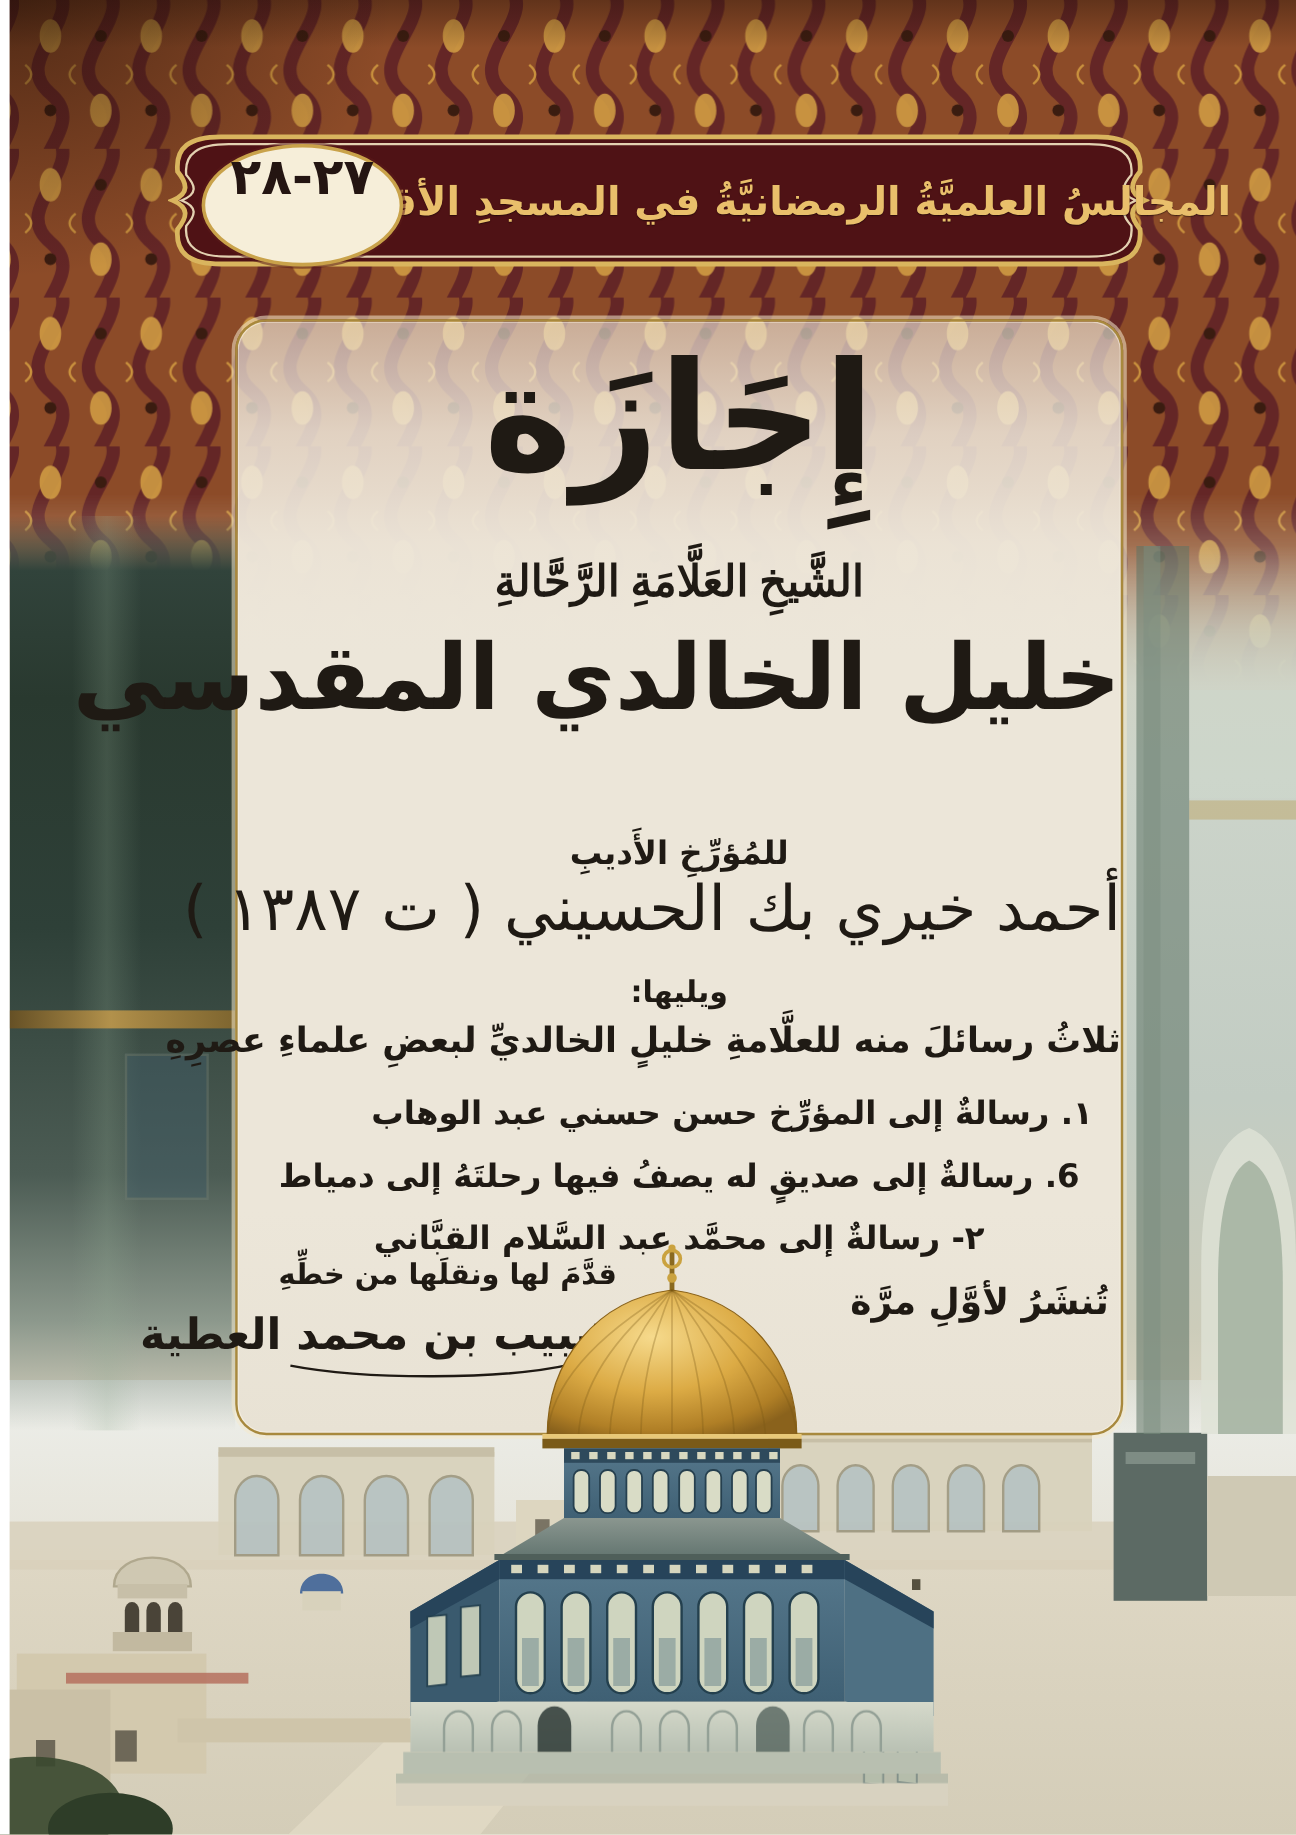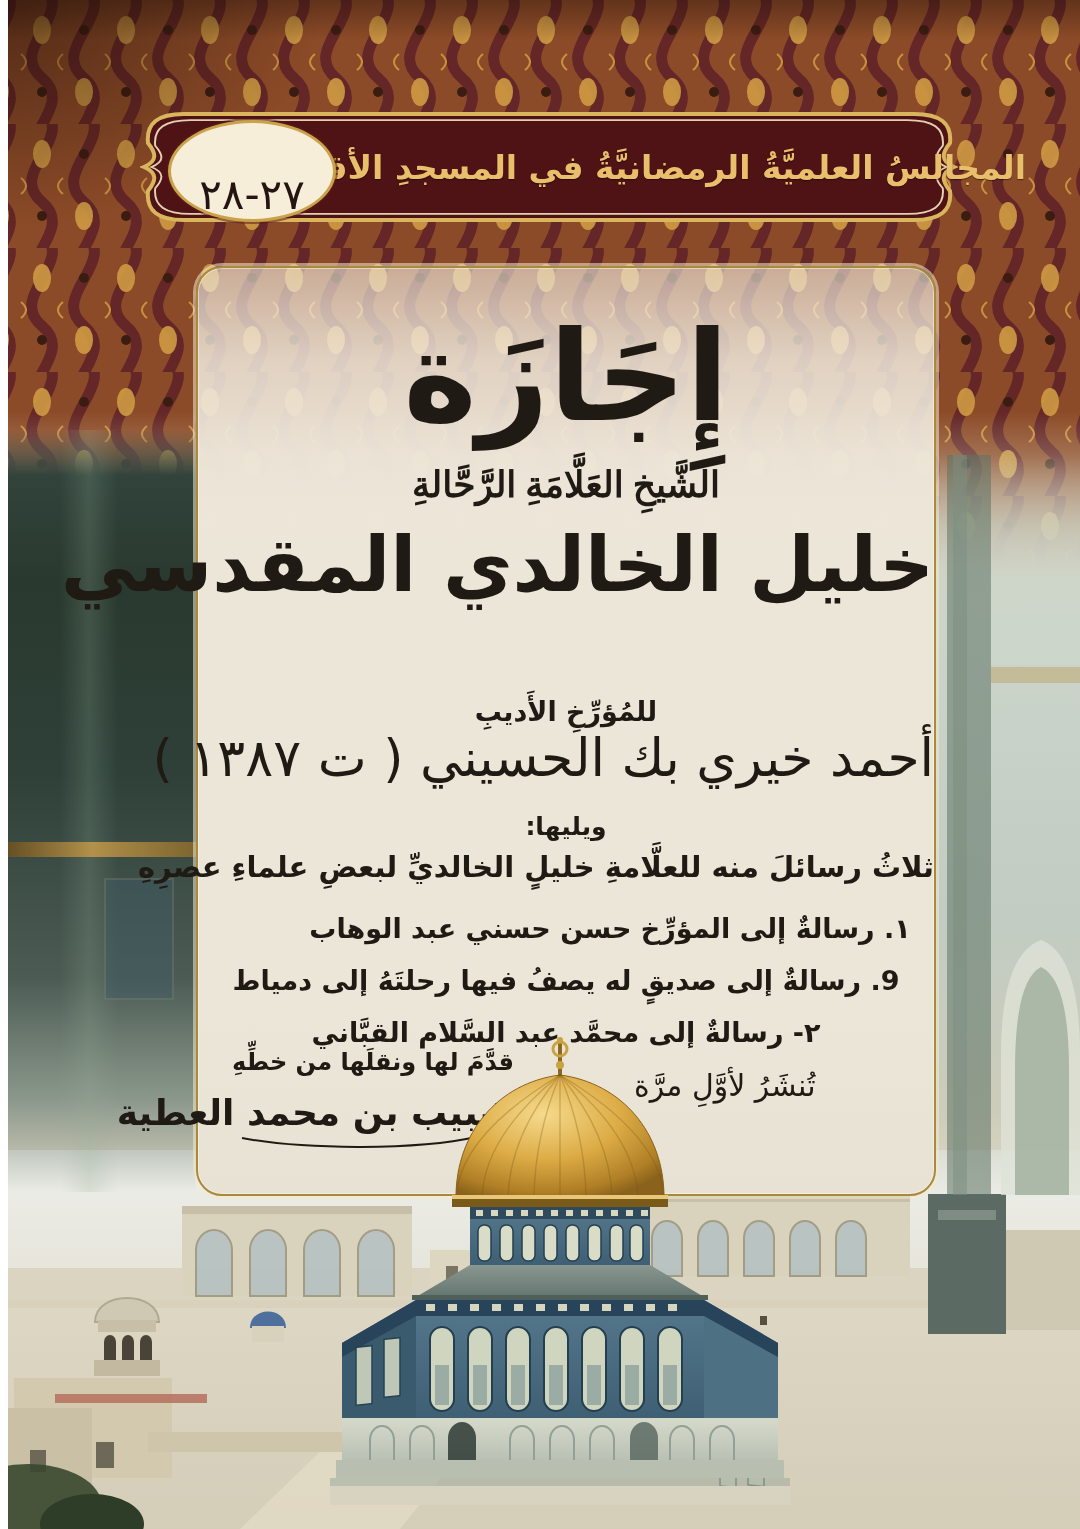--- a/index.html
+++ b/index.html
@@ -28,49 +28,49 @@
         background:linear-gradient(180deg,rgba(34,15,7,.4),rgba(34,15,7,0));}
 
   
   .panel{position:absolute;left:196px;top:266px;width:736px;height:926px;z-index:4;
         border-radius:26px;border:2px solid #a8893d;
         box-shadow:0 0 0 3px rgba(244,234,204,.55), inset 0 0 0 1px rgba(255,250,235,.5);
         background:linear-gradient(180deg,rgba(240,233,220,.62) 0%,rgba(240,233,220,.85) 10%,
                    rgba(238,231,218,.96) 20%,#ece6d9 30%,#ece6d9 80%,#e8e2d4 100%);}
   .panel .line{position:absolute;left:0;width:100%;text-align:center;direction:rtl;
         color:#1f1a14;white-space:nowrap;}
-  .t-title{top:8px;font-size:125px;font-weight:bold;letter-spacing:-2px;margin-top:28px;}
+  .t-title{top:8px;font-size:125px;font-weight:bold;letter-spacing:-2px;}
   .t-subtitle{top:196px;font-size:36px;font-weight:bold;font-family:Liberation Serif, serif;}
   .t-name{top:252px;font-size:76px;font-weight:bold;}
   .t-death{top:382px;font-size:26px;font-weight:bold;}
   .t-dedication{top:428px;font-size:27px;font-weight:bold;}
   .t-author{top:460px;font-size:52px;font-weight:normal;}
   .t-followed{top:544px;font-size:25px;font-weight:bold;}
   .t-appendix{top:582px;font-size:29px;font-weight:bold;}
   .t-letter1{top:645px;font-size:27px;font-weight:bold;padding-left:44px;}
   .t-letter2{top:697px;font-size:27px;font-weight:bold;}
   .t-letter3{top:749px;font-size:27px;font-weight:bold;}
   .edited-block{position:absolute;left:6px;top:780px;width:310px;text-align:center;direction:rtl;color:#1f1a14;}
   .edited-block .lbl{font-size:24px;font-weight:bold;white-space:nowrap;text-align:right;}
   .edited-block .sig{font-size:36px;font-weight:bold;white-space:nowrap;margin-top:16px;}
-  .first-block{position:absolute;right:10px;top:800px;width:290px;text-align:left;direction:rtl;
-        color:#1f1a14;font-size:30px;font-weight:normal;white-space:nowrap;}
+  .first-block{position:absolute;right:10px;top:800px;width:290px;text-align:right;direction:rtl;
+        color:#1f1a14;font-size:30px;font-weight:bold;white-space:nowrap;}
 
   
   .top-banner{position:absolute;left:140px;top:107px;width:818px;height:120px;z-index:6;}
   .bottom-banner{position:absolute;left:240px;top:1365px;width:660px;height:124px;z-index:6;}
   .banner-svg{position:absolute;left:0;top:0;width:100%;height:100%;}
   .banner-text{position:absolute;top:0;height:100%;display:flex;align-items:center;justify-content:center;
         direction:rtl;color:#e9bf6b;font-weight:bold;text-shadow:0 1px 1px rgba(0,0,0,.45);white-space:nowrap;}
   .top-banner .banner-text{left:214px;right:26px;font-size:33px;}
   .bottom-banner .banner-text{left:26px;right:26px;font-size:34px;}
   .badge{position:absolute;left:28px;top:13px;width:162px;height:96px;border-radius:50%;
         background:#f6eed9;border:3px solid #c9a24a;box-shadow:0 0 0 2px rgba(90,26,26,.55);
-        display:flex;align-items:flex-end;justify-content:center;direction:rtl;
-        font-size:42px;font-weight:normal;color:#241512;z-index:7;}
+        display:flex;align-items:flex-start;justify-content:center;direction:rtl;
+        font-size:42px;font-weight:bold;color:#241512;z-index:7;}
 
   
   .dome-wrap{position:absolute;left:330px;top:1035px;width:460px;height:470px;z-index:5;}
 </style>
 </head>
 <body>
 
 <div class="page">
 
   <div class="esplanade-wrap">
@@ -194,21 +194,21 @@
 
   <div class="panel">
     <div class="line t-title">إِجَازَة</div>
     <div class="line t-subtitle">الشَّيخِ العَلَّامَةِ الرَّحَّالةِ</div>
     <div class="line t-name">خليل الخالدي المقدسي</div>
     <div class="line t-dedication">للمُؤرِّخِ الأَديبِ</div>
     <div class="line t-author">أحمد خيري بك الحسيني ( ت ١٣٨٧ )</div>
     <div class="line t-appendix">ثلاثُ رسائلَ منه للعلَّامةِ خليلٍ الخالديِّ لبعضِ علماءِ عصرِهِ</div>
     <div class="line t-followed">ويليها:</div>
     <div class="line t-letter1">١. رسالةٌ إلى المؤرِّخ حسن حسني عبد الوهاب</div>
-    <div class="line t-letter2">9. رسالةٌ إلى صديقٍ له يصفُ فيها رحلتَهُ إلى دمياط</div>
+    <div class="line t-letter2">6. رسالةٌ إلى صديقٍ له يصفُ فيها رحلتَهُ إلى دمياط</div>
     <div class="line t-letter3">٢- رسالةٌ إلى محمَّد عبد السَّلام القبَّاني</div>
 
     <div class="edited-block">
       <div class="lbl">قدَّمَ لها ونقلَها من خطِّهِ</div>
       <div class="sig">شبيب بن محمد العطية</div>
       <svg width="250" height="14" style="display:block;margin:2px auto 0;">
         <path d="M8,3 C70,15 185,15 242,2" stroke="#1f1a14" stroke-width="2" fill="none"></path>
       </svg>
     </div>
     <div class="first-block">تُنشَرُ لأوَّلِ مرَّة</div>

